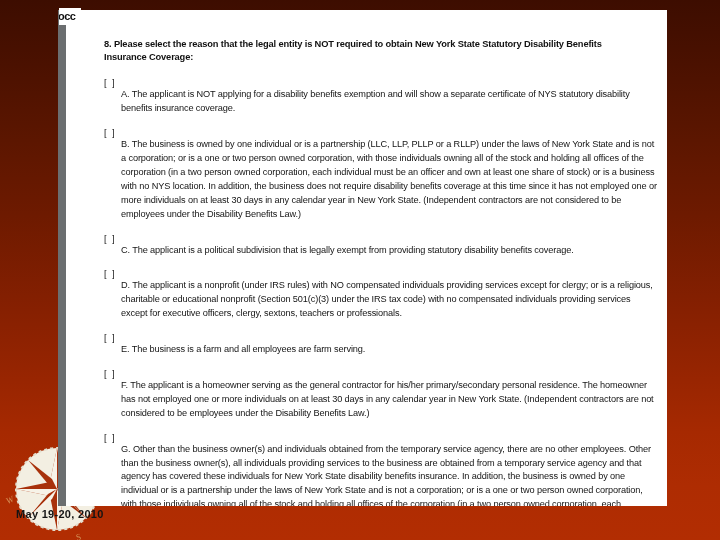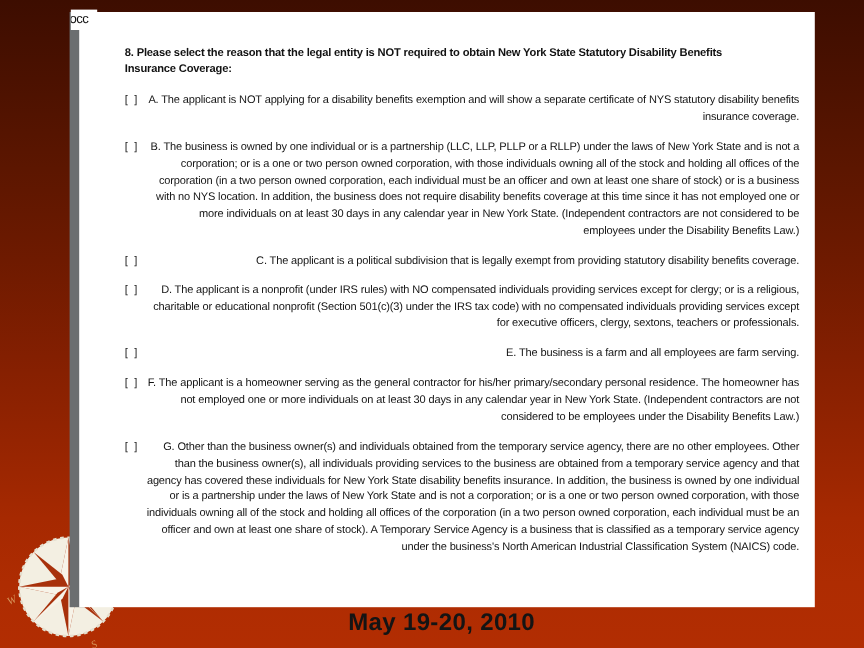--- a/index.html
+++ b/index.html
@@ -63,21 +63,20 @@
     background: #6b6e70;
   }
   #document {
     position: absolute;
     left: 66px;
     top: 10px;
     width: 601px;
     height: 496px;
     background: #ffffff;
     overflow: hidden;
-    padding-left: 12px;
   }
 
   #doc-inner {
     position: absolute;
     left: 38px;
     top: 28px;
     right: 10px;
   }
 
   
@@ -109,33 +108,33 @@
     white-space: nowrap;
   }
 
   .opt-text {
     flex: 1 1 auto;
     font-family: "Liberation Sans", sans-serif;
     font-size: 9.2px;
     color: #141414;
     line-height: 1.51;
     letter-spacing: -0.12px;
-    text-align: right;
+    text-align: left;
     max-width: 545px;
+    margin-top: 11px;
   }
 
   
   #footer-date {
     position: absolute;
     left: 16px;
     right: 0;
     top: 508px;
-    text-align: center;
-    font-family: "Liberation Sans", sans-serif;
-    font-size: 20px;
+    font-family: "Liberation Sans", sans-serif;
+    font-size: 11px;
     font-weight: bold;
     color: #141414;
     letter-spacing: 0.3px;
   }
 
   
   #corner-tag {
     position: absolute;
     left: 59px;
     top: 8px;
@@ -143,21 +142,21 @@
     height: 17px;
     background: #ffffff;
     overflow: hidden;
   }
   #corner-tag span {
     position: absolute;
     left: -1px;
     top: 2px;
     font-family: "Liberation Sans", sans-serif;
     font-size: 11px;
-    font-weight: normal;
+    font-weight: bold;
     color: #111111;
     letter-spacing: -0.5px;
   }
 </style>
 </head>
 <body>
 
 <div id="slide">
 
   <div id="compass">

